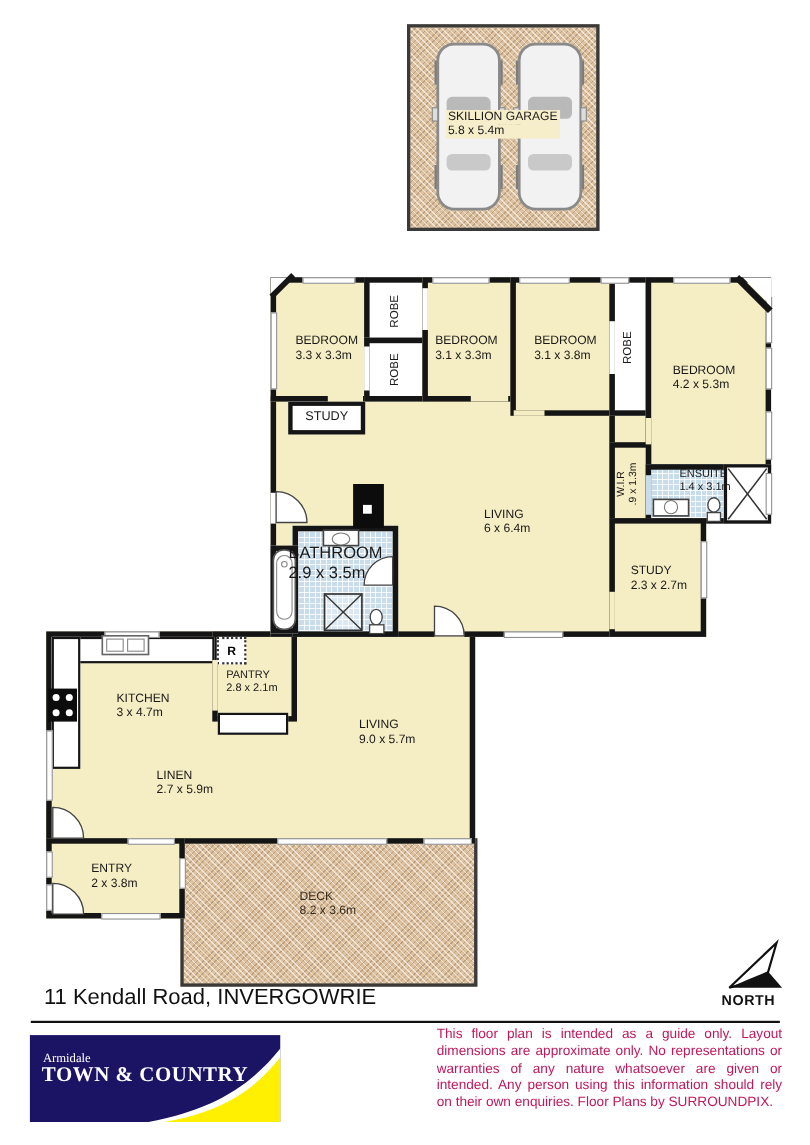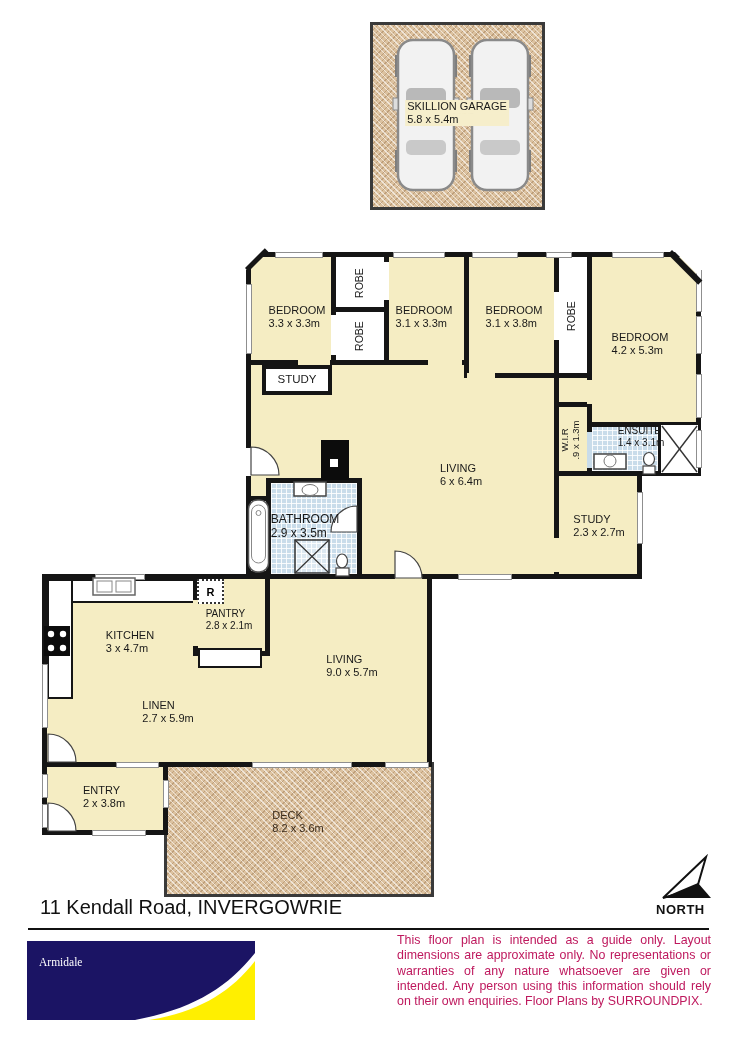--- a/index.html
+++ b/index.html
@@ -241,21 +241,21 @@
     <span class="rd">.9 x 1.3m</span>
   </div>
   <div class="lbl" style="left:641px;top:437px;font-size:10px">
     <span class="rn">ENSUITE</span>
     <span class="rd">1.4 x 3.1m</span>
   </div>
   <div class="lbl" style="left:599px;top:526px">
     <span class="rn">STUDY</span>
     <span class="rd">2.3 x 2.7m</span>
   </div>
-  <div class="lbl" style="left:305px;top:526px;font-size:12px">
+  <div class="lbl" style="left:305px;top:512px;font-size:15px">
     <span class="rn">BATHROOM</span>
     <span class="rd">2.9 x 3.5m</span>
   </div>
   <div class="lbl" style="left:229px;top:620px;font-size:10px">
     <span class="rn">PANTRY</span>
     <span class="rd">2.8 x 2.1m</span>
   </div>
   <div class="lbl" style="left:130px;top:642px">
     <span class="rn">KITCHEN</span>
     <span class="rd">3 x 4.7m</span>
@@ -282,15 +282,16 @@
   <div id="rule"></div>
   <div id="disclaimer">This floor plan is intended as a guide only. Layout dimensions are approximate only. No representations or warranties of any nature whatsoever are given or intended. Any person using this information should rely on their own enquiries. Floor Plans by  SURROUNDPIX.</div>
 
   <div id="logo">
     <svg width="228" height="79" viewBox="0 0 228 79" style="position:absolute;left:0;top:0">
       <rect x="0" y="0" width="228" height="79" fill="#1b1464"></rect>
       <path d="M 228 12 C 200 47 166 68 108 79 L 228 79 Z" fill="#ffffff"></path>
       <path d="M 228 20 C 203 52 171 71 122 79 L 228 79 Z" fill="#ffef00"></path>
     </svg>
     <div id="logo-top">Armidale</div>
+    <div id="logo-main">TOWN &amp; COUNTRY</div>
   </div>
 
 </div>
 
 </body></html>

